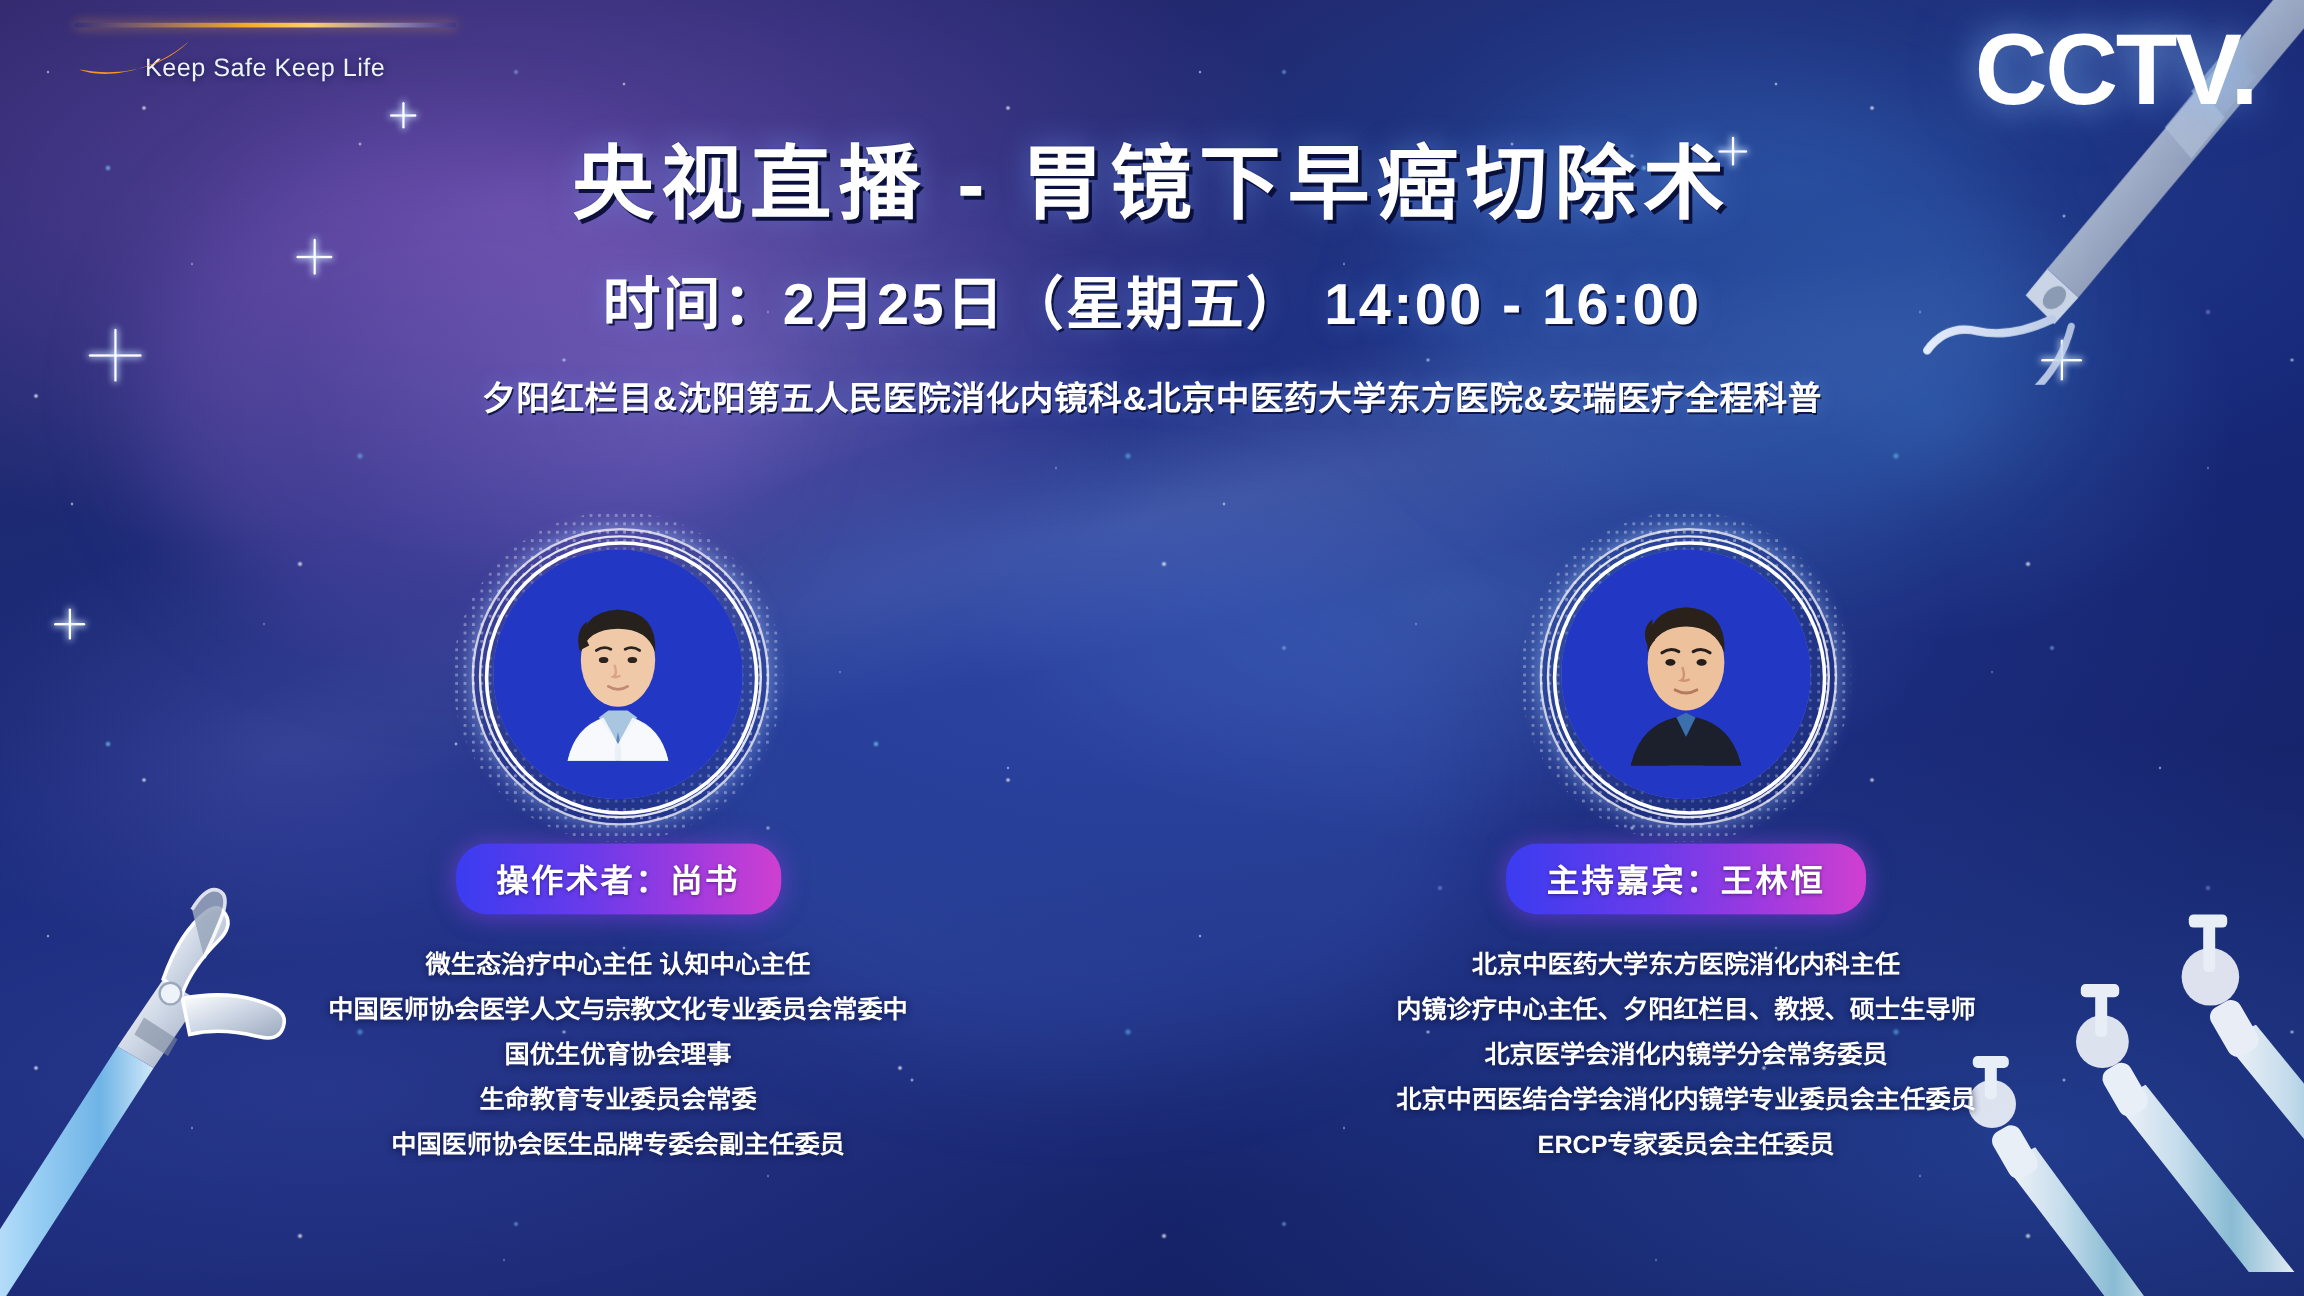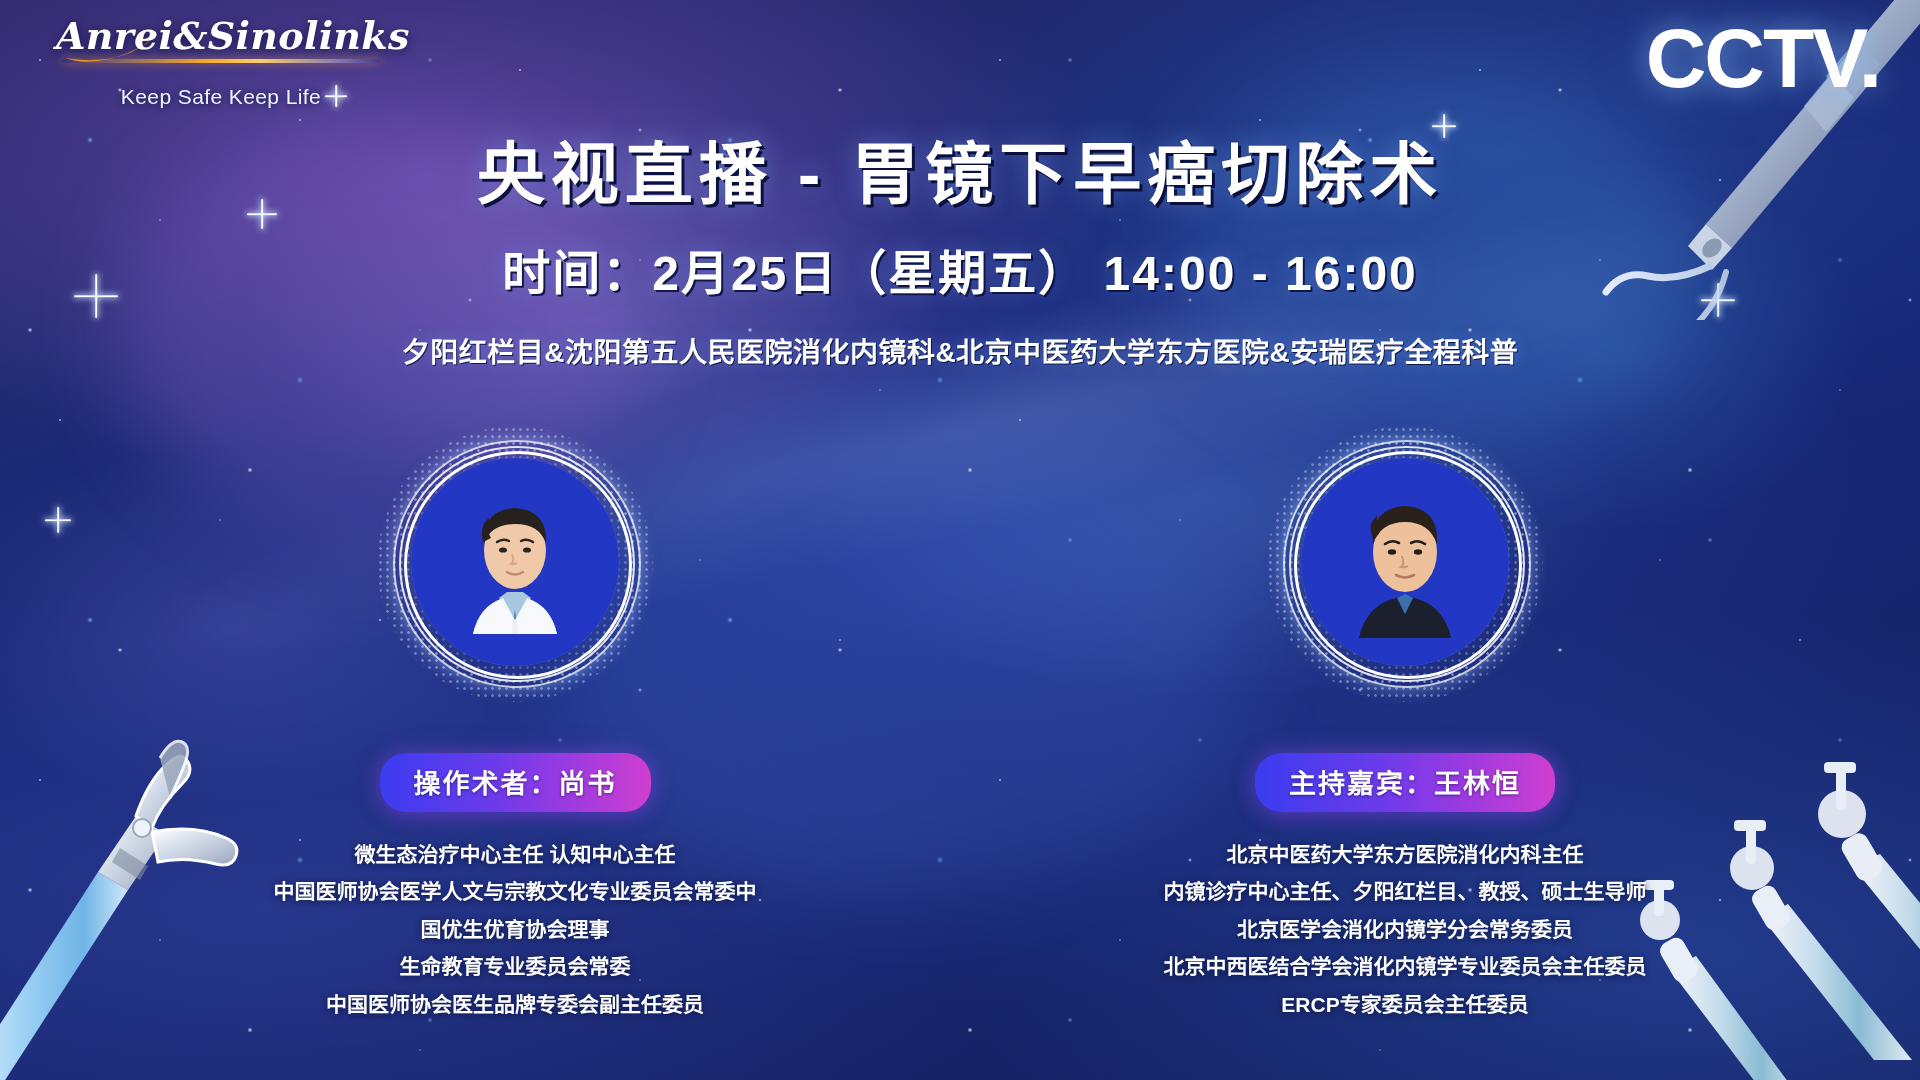--- a/index.html
+++ b/index.html
@@ -115,21 +115,21 @@
     text-shadow:0 0 28px rgba(150,200,255,.65),0 0 60px rgba(110,170,255,.35);
   }
 
   
   .instr{position:absolute;pointer-events:none;}
   .instr-tr{right:-10px;top:-20px;width:330px;height:340px;transform:rotate(0deg);}
   .instr-bl{left:-30px;bottom:-10px;width:320px;height:360px;}
   .instr-br{right:-20px;bottom:-20px;width:330px;height:340px;}
 
   
-  .headline{position:absolute;left:0;right:0;top:120px;text-align:center;margin-top:20px;}
+  .headline{position:absolute;left:0;right:0;top:120px;text-align:center;}
   .title{
     font-family:"Liberation Sans","DejaVu Sans",sans-serif;
     font-weight:bold;font-size:68px;line-height:1;color:#ffffff;
     letter-spacing:6px;
     text-shadow:0 0 1px #0f1950, 3px 3px 0 rgba(8,14,54,.95), 0 0 26px rgba(120,170,255,.45);
   }
   .subtime{
     margin-top:26px;font-weight:bold;font-size:48px;color:#ffffff;letter-spacing:2px;
     text-shadow:2px 2px 0 rgba(10,18,60,.9), 0 0 20px rgba(120,170,255,.35);
   }
@@ -163,21 +163,21 @@
     position:absolute;left:-1px;top:-1px;width:222px;height:222px;border-radius:50%;
     border:3px solid #ffffff;
   }
   .portrait{
     position:absolute;left:6px;top:6px;width:208px;height:208px;border-radius:50%;
     overflow:hidden;background:#2237c4;
     box-shadow:inset 0 0 0 2px rgba(255,255,255,.35);
   }
   .portrait svg{display:block;width:100%;height:100%;}
   .name-badge{
-    margin-top:81px;display:inline-block;padding:9px 34px 11px;border-radius:26px;
+    margin-top:31px;display:inline-block;padding:9px 34px 11px;border-radius:26px;
     font-weight:bold;font-size:27px;color:#ffffff;letter-spacing:2px;white-space:nowrap;
     background:linear-gradient(90deg,#3b3cf0 0%,#6b3bea 42%,#9c3ae0 70%,#cf3fd0 100%);
     box-shadow:0 4px 18px rgba(90,50,200,.55), 0 0 24px rgba(170,90,230,.35);
     text-shadow:0 1px 3px rgba(20,10,60,.55);
   }
   .creds{margin-top:24px;text-align:center;}
   .creds li{
     list-style:none;font-weight:bold;font-size:21px;line-height:1.78;color:#ffffff;
     white-space:nowrap;text-shadow:0 1px 6px rgba(10,18,60,.85);
   }
@@ -293,21 +293,20 @@
       </g>
     </svg>
   </div>
 
   <div class="brand">
     <div class="brand-swoosh">
       <svg viewBox="0 0 100 34" xmlns="http://www.w3.org/2000/svg">
         <path d="M2 26 C20 34 62 30 94 2 C70 26 36 32 2 26 Z" fill="#f7941e"></path>
       </svg>
     </div>
-    <div class="brand-word">Anrei&amp;Sinolinks</div>
     <div class="brand-rule"></div>
     <div class="brand-tag">Keep Safe Keep Life</div>
   </div>
 
   <div class="cctv">CCTV.</div>
 
   <div class="headline">
     <div class="title">央视直播 - 胃镜下早癌切除术</div>
     <div class="subtime">时间：2月25日（星期五） 14:00 - 16:00</div>
     <div class="partners">夕阳红栏目&amp;沈阳第五人民医院消化内镜科&amp;北京中医药大学东方医院&amp;安瑞医疗全程科普</div>

